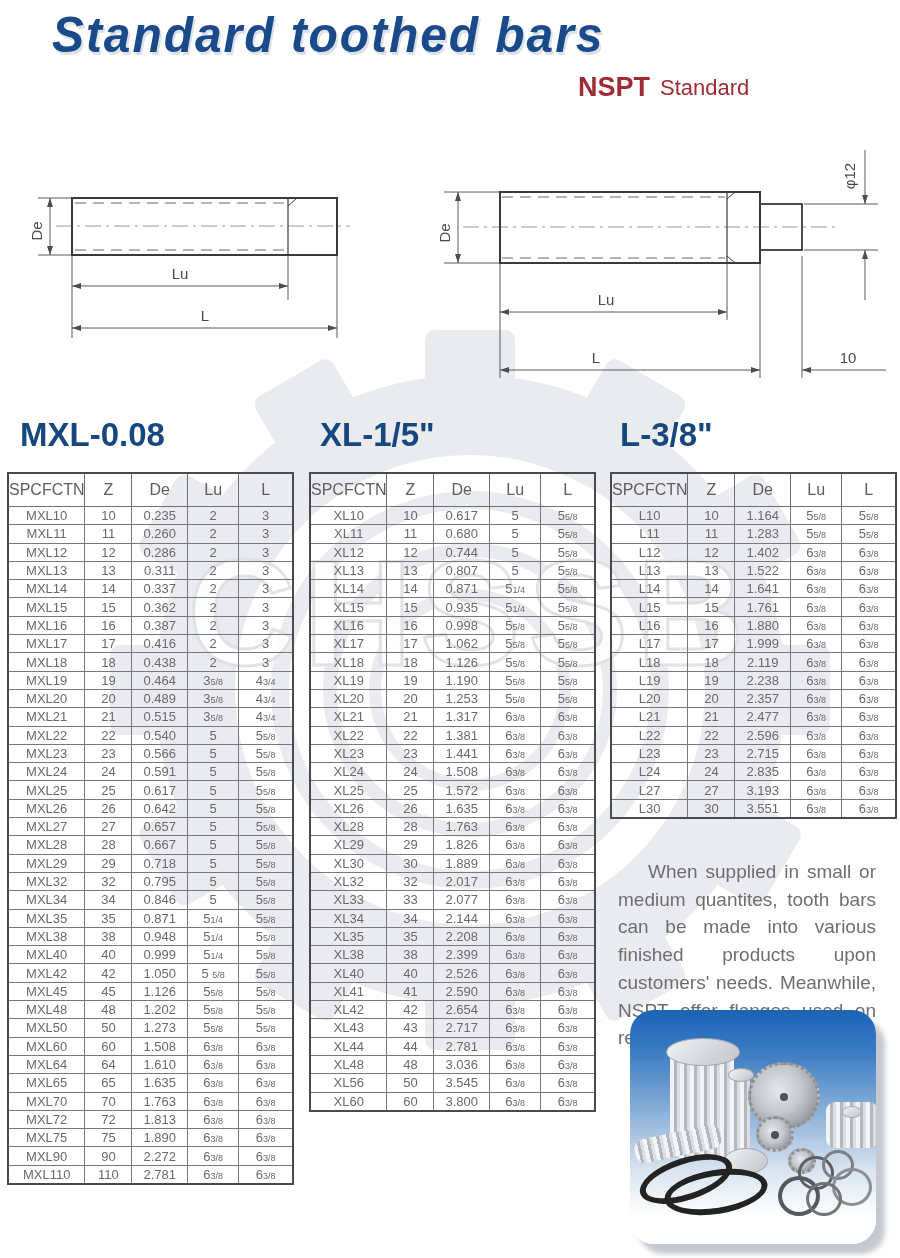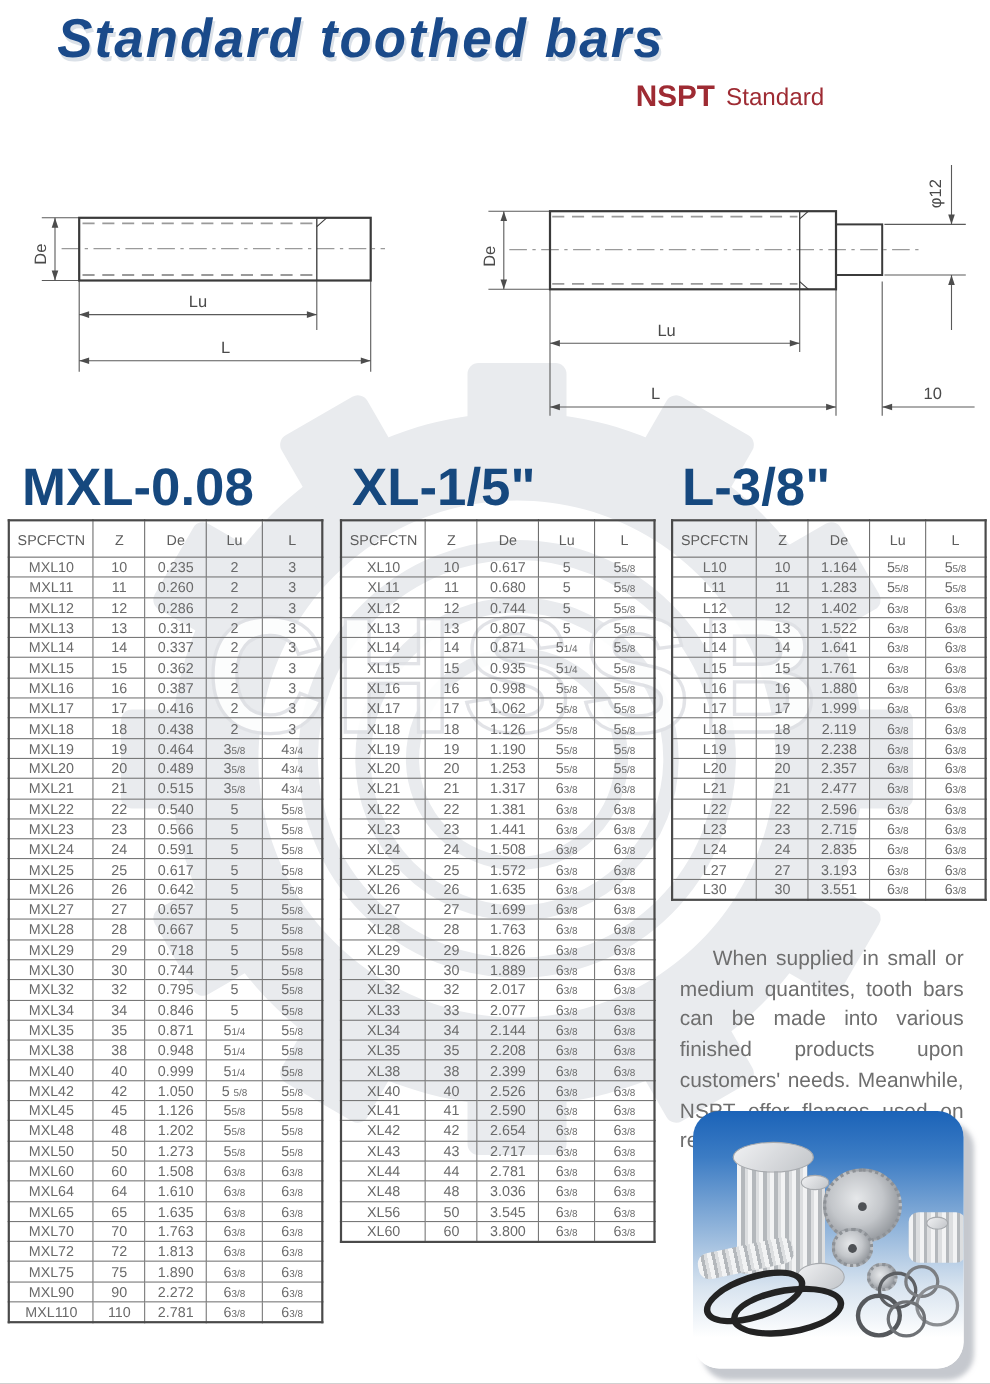--- a/index.html
+++ b/index.html
@@ -19,30 +19,30 @@
   }
   .brand-line{position:absolute; left:578px; top:72px; z-index:2; display:flex; align-items:center; gap:10px;}
   .brand-name{font-size:27px; font-weight:bold; color:#9e2b33;}
   .brand-suffix{font-size:22px; color:#9e2b33;}
   
   .drawing{position:absolute; z-index:1;}
   .drawing text{fill:#4a4a4a; font-size:15px; font-family:"Liberation Sans",sans-serif;}
   
   .sec-title{
     position:absolute; top:416px; z-index:2;
-    font-size:48px; font-weight:bold; color:#16487e; white-space:nowrap;
+    font-size:33px; font-weight:bold; color:#16487e; white-space:nowrap;
   }
   
   .tbl-wrap{position:absolute; top:472px; width:287px; z-index:2;}
   table.spec{
     width:100%; border-collapse:collapse; table-layout:fixed;
     border:2px solid #4a4a4a; background:transparent;
   }
   table.spec th{
-    height:32px; font-size:13px; font-weight:normal; color:#5e5e5e;
+    height:32px; font-size:16px; font-weight:normal; color:#5e5e5e;
     border:1px solid #6f6f6f; text-align:center; padding:0; background:transparent;
   }
   table.spec td{
     height:17.3px; font-size:13px; color:#6a6a6a; line-height:1;
     border:1px solid #787878; text-align:center; padding:0; background:transparent;
     white-space:nowrap;
   }
   table.spec .frac{font-size:9px;}
   col.c1{width:27%;} col.c2{width:16.5%;} col.c3{width:19.5%;} col.c4{width:18%;} col.c5{width:19%;}
   
@@ -377,27 +377,20 @@
             <td><span>5</span><span class="frac">5/8</span></td>
           </tr>
           <tr>
             <td>MXL29</td>
             <td>29</td>
             <td>0.718</td>
             <td>5</td>
             <td><span>5</span><span class="frac">5/8</span></td>
           </tr>
           <tr>
-            <td>MXL30</td>
-            <td>30</td>
-            <td>0.744</td>
-            <td>5</td>
-            <td><span>5</span><span class="frac">5/8</span></td>
-          </tr>
-          <tr>
             <td>MXL32</td>
             <td>32</td>
             <td>0.795</td>
             <td>5</td>
             <td><span>5</span><span class="frac">5/8</span></td>
           </tr>
           <tr>
             <td>MXL34</td>
             <td>34</td>
             <td>0.846</td>
@@ -644,27 +637,20 @@
             <td><span>6</span><span class="frac">3/8</span></td>
           </tr>
           <tr>
             <td>XL26</td>
             <td>26</td>
             <td>1.635</td>
             <td><span>6</span><span class="frac">3/8</span></td>
             <td><span>6</span><span class="frac">3/8</span></td>
           </tr>
           <tr>
-            <td>XL27</td>
-            <td>27</td>
-            <td>1.699</td>
-            <td><span>6</span><span class="frac">3/8</span></td>
-            <td><span>6</span><span class="frac">3/8</span></td>
-          </tr>
-          <tr>
             <td>XL28</td>
             <td>28</td>
             <td>1.763</td>
             <td><span>6</span><span class="frac">3/8</span></td>
             <td><span>6</span><span class="frac">3/8</span></td>
           </tr>
           <tr>
             <td>XL29</td>
             <td>29</td>
             <td>1.826</td>

